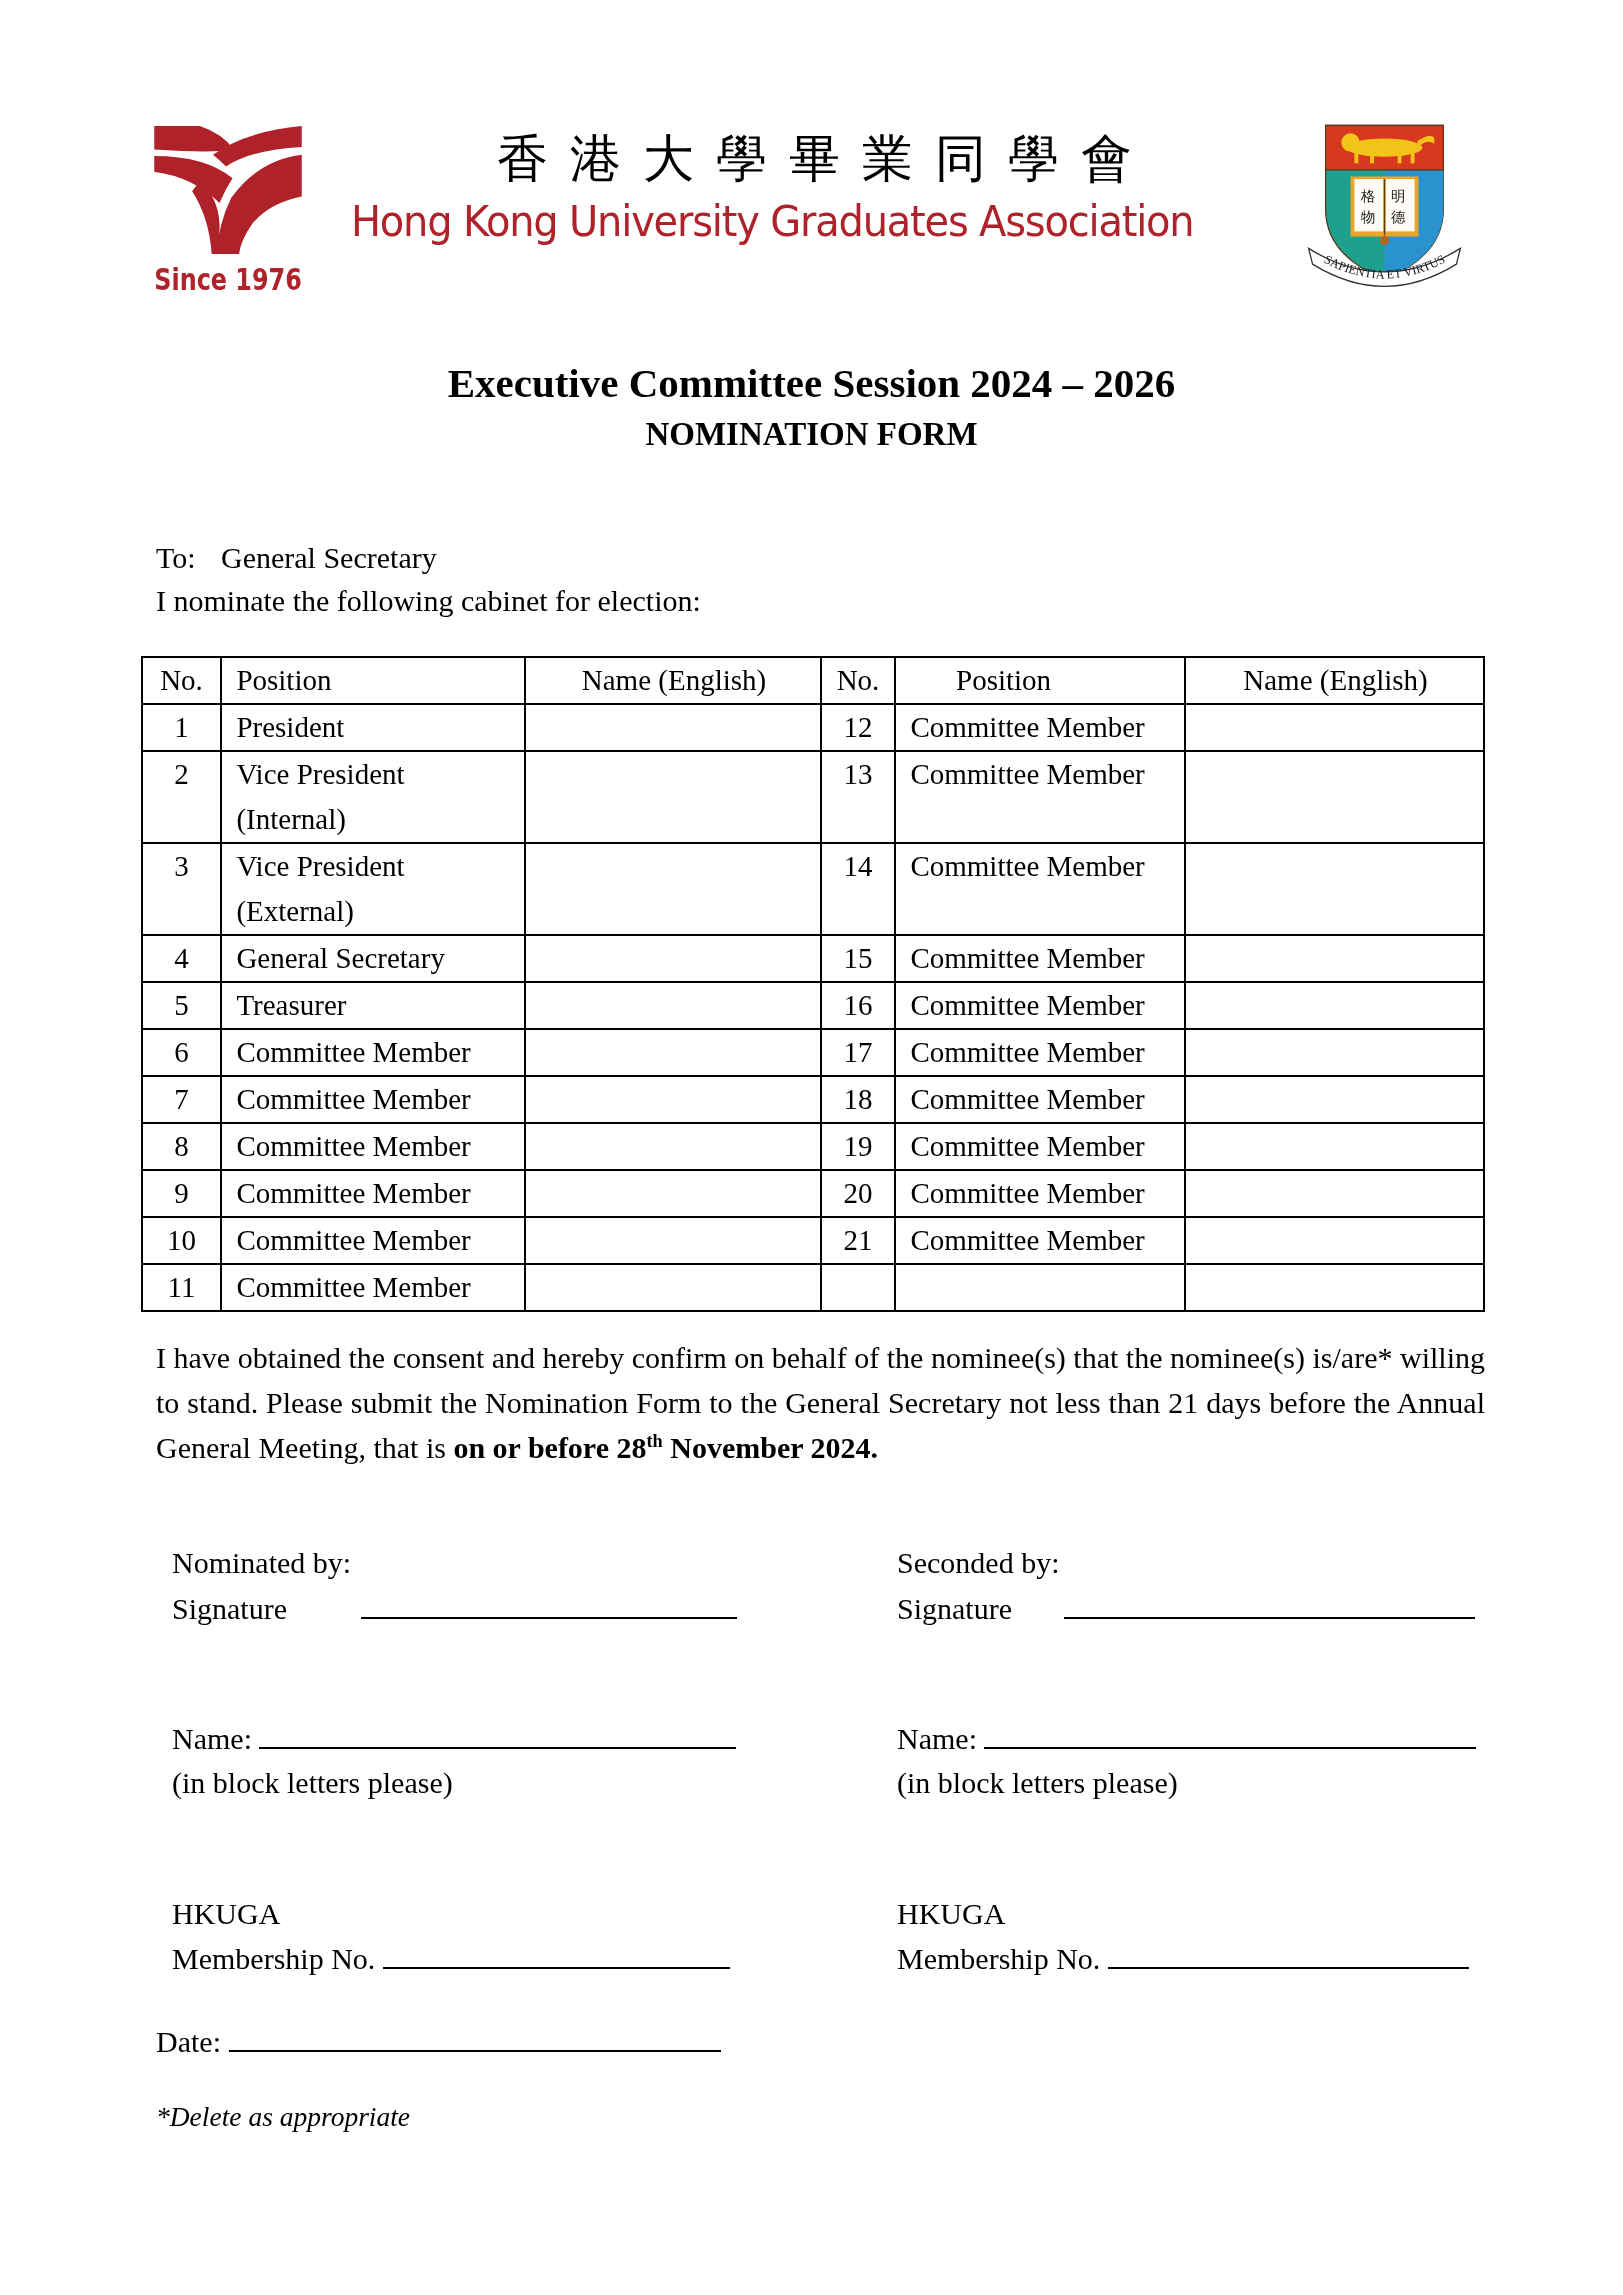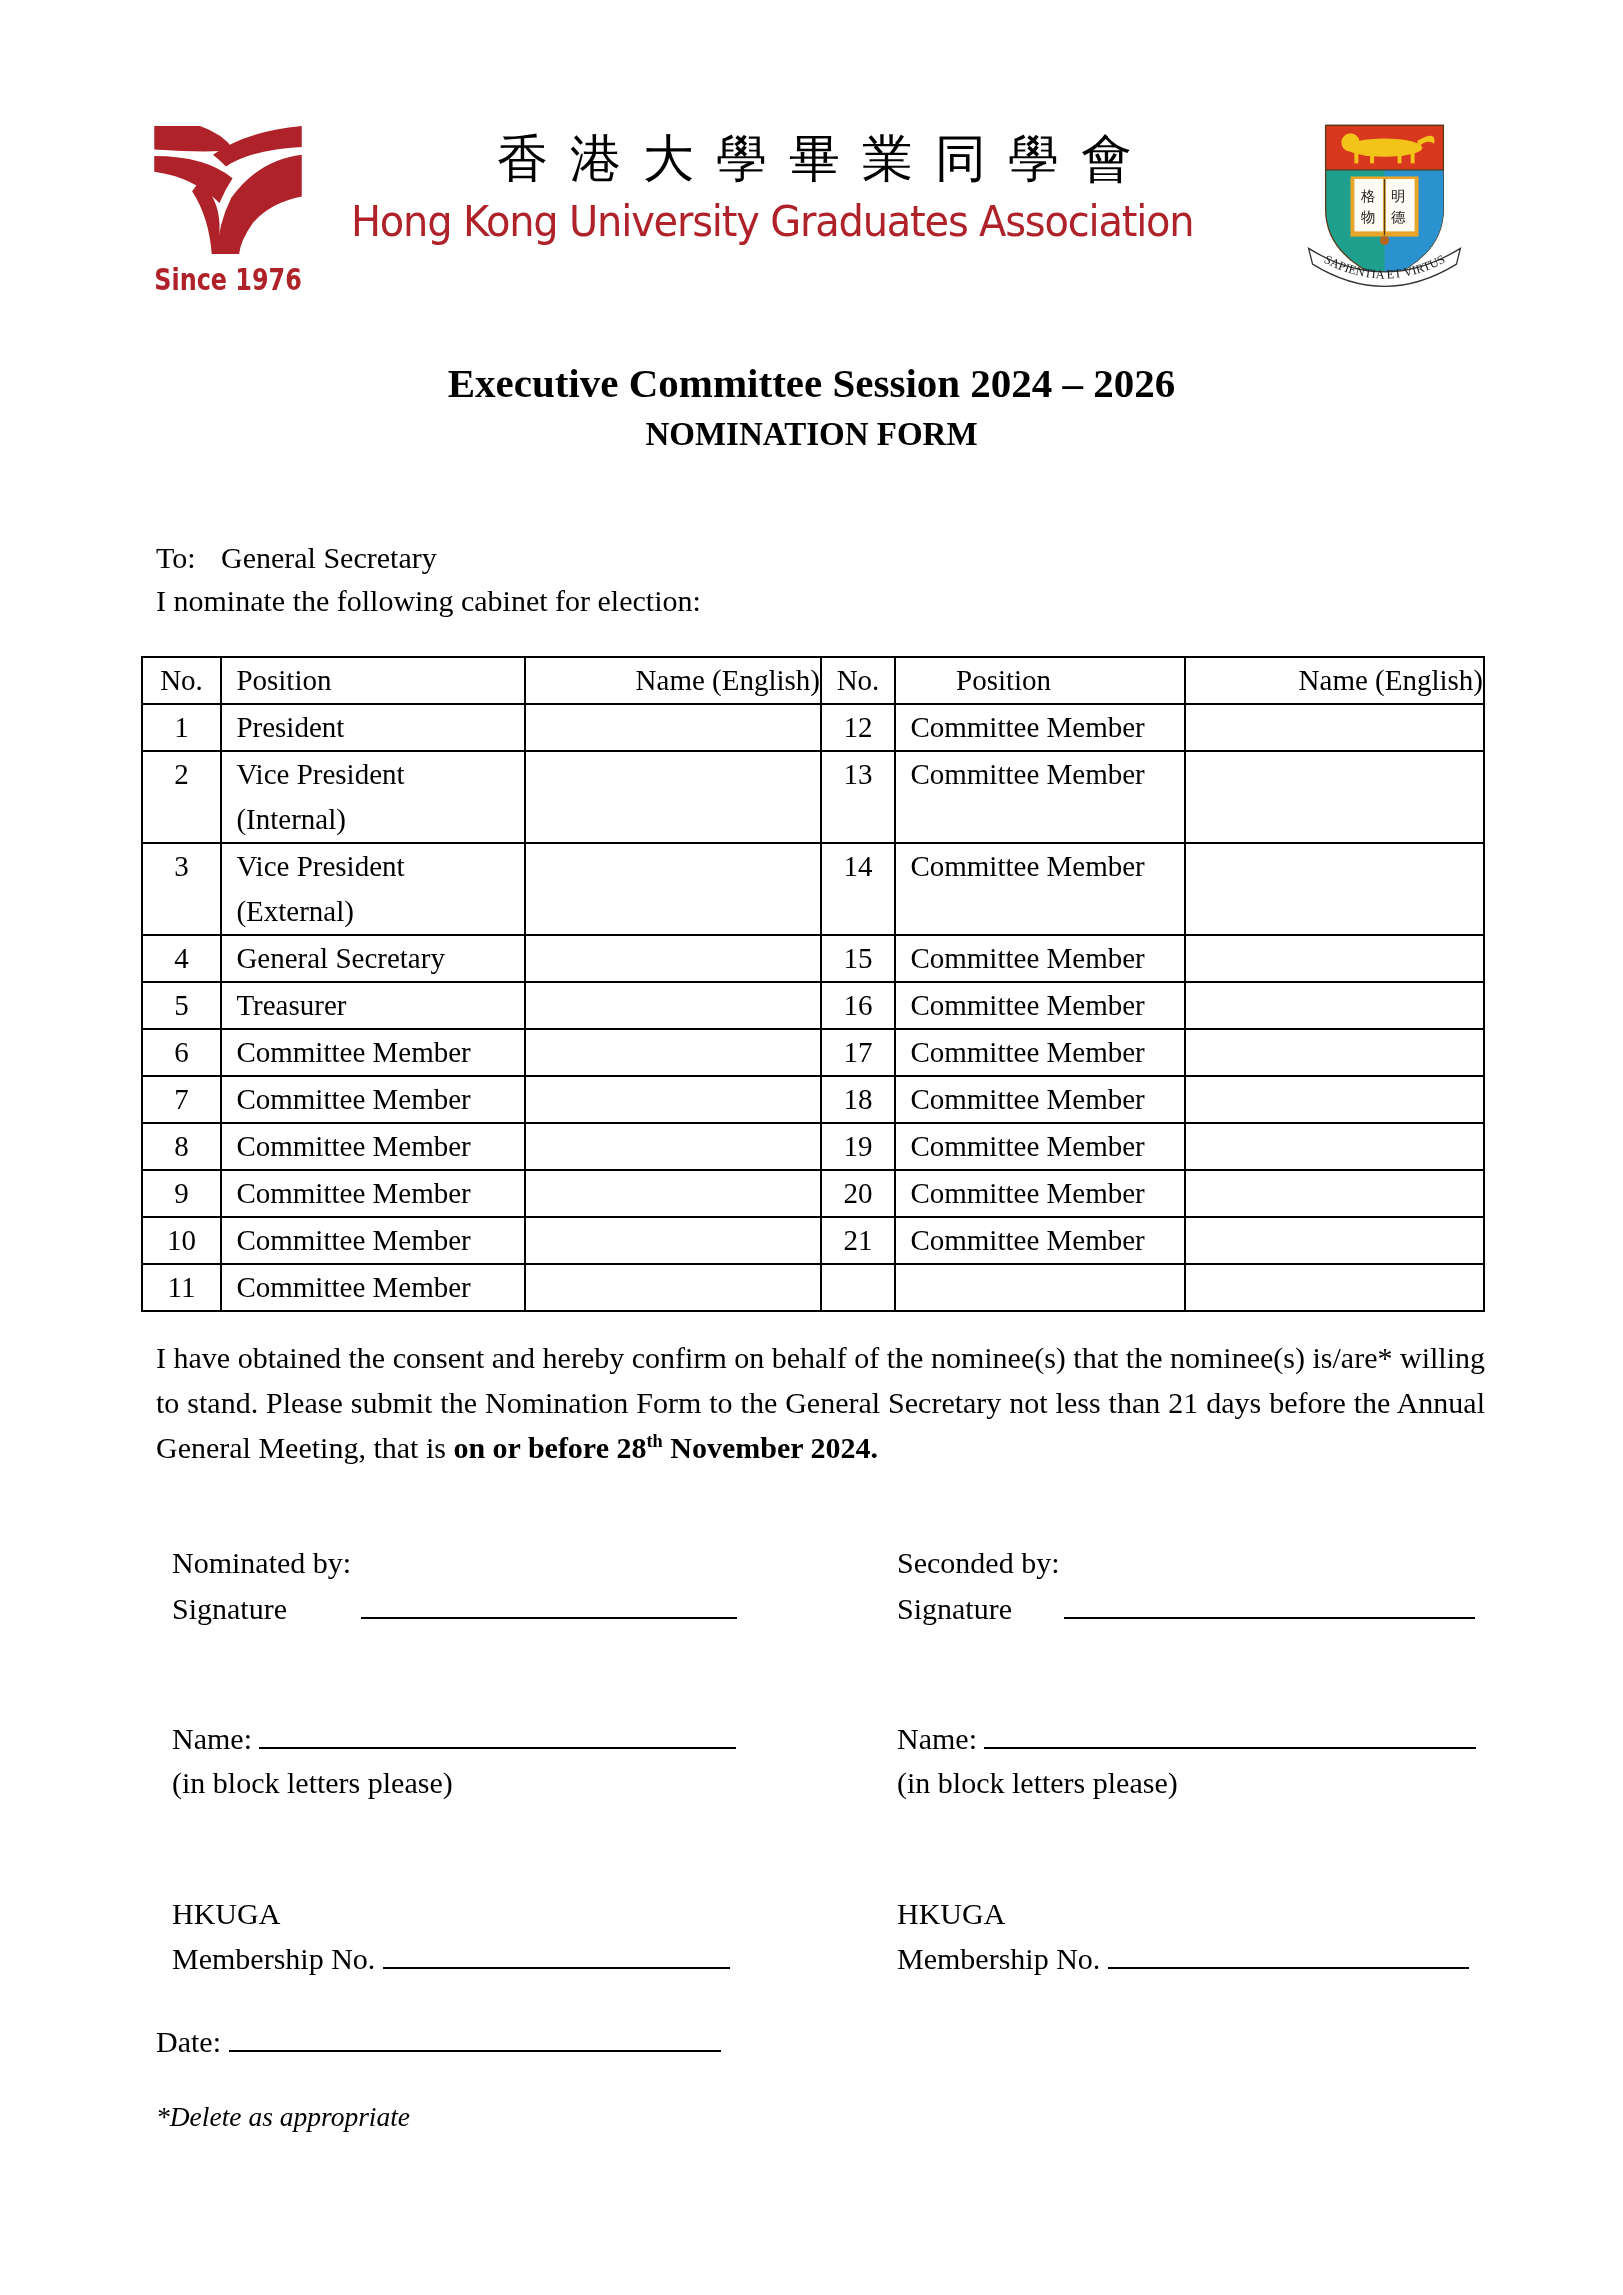--- a/index.html
+++ b/index.html
@@ -22,21 +22,21 @@
   #to-line { left: 156px; top: 507px; }
   #to-line .to-label { display: inline-block; width: 65px; margin-top: 34px; }
   #intro-line { left: 156px; top: 584px; }
 
   
   #nom-table { left: 141px; top: 656px; width: 1342px; border-collapse: collapse; table-layout: fixed;
                font-size: 29px; }
   #nom-table td, #nom-table th { border: 2px solid #000; padding: 0 0 0 14.4px; vertical-align: top;
                font-weight: normal; text-align: left; line-height: 45px; height: 45px; }
   #nom-table .no { text-align: center; padding-left: 0; border-radius: 18px; }
-  #nom-table .hdr-name { text-align: right; padding-left: 2px; font-family: Liberation Serif, serif; }
+  #nom-table .hdr-name { text-align: center; padding-left: 2px; font-family: Liberation Serif, serif; }
   #nom-table .hdr-pos-r { padding-left: 60px; }
   #nom-table tr.tall td { height: 89px; }
   #nom-table { border: 2.6px solid #000; }
 
   
   #consent-para { left: 156px; top: 1335px; width: 1329px; font-size: 30px; line-height: 45px;
                   text-align: justify; white-space: normal; }
   #consent-para sup { font-size: 18.3px; line-height: 0; }
 
   

